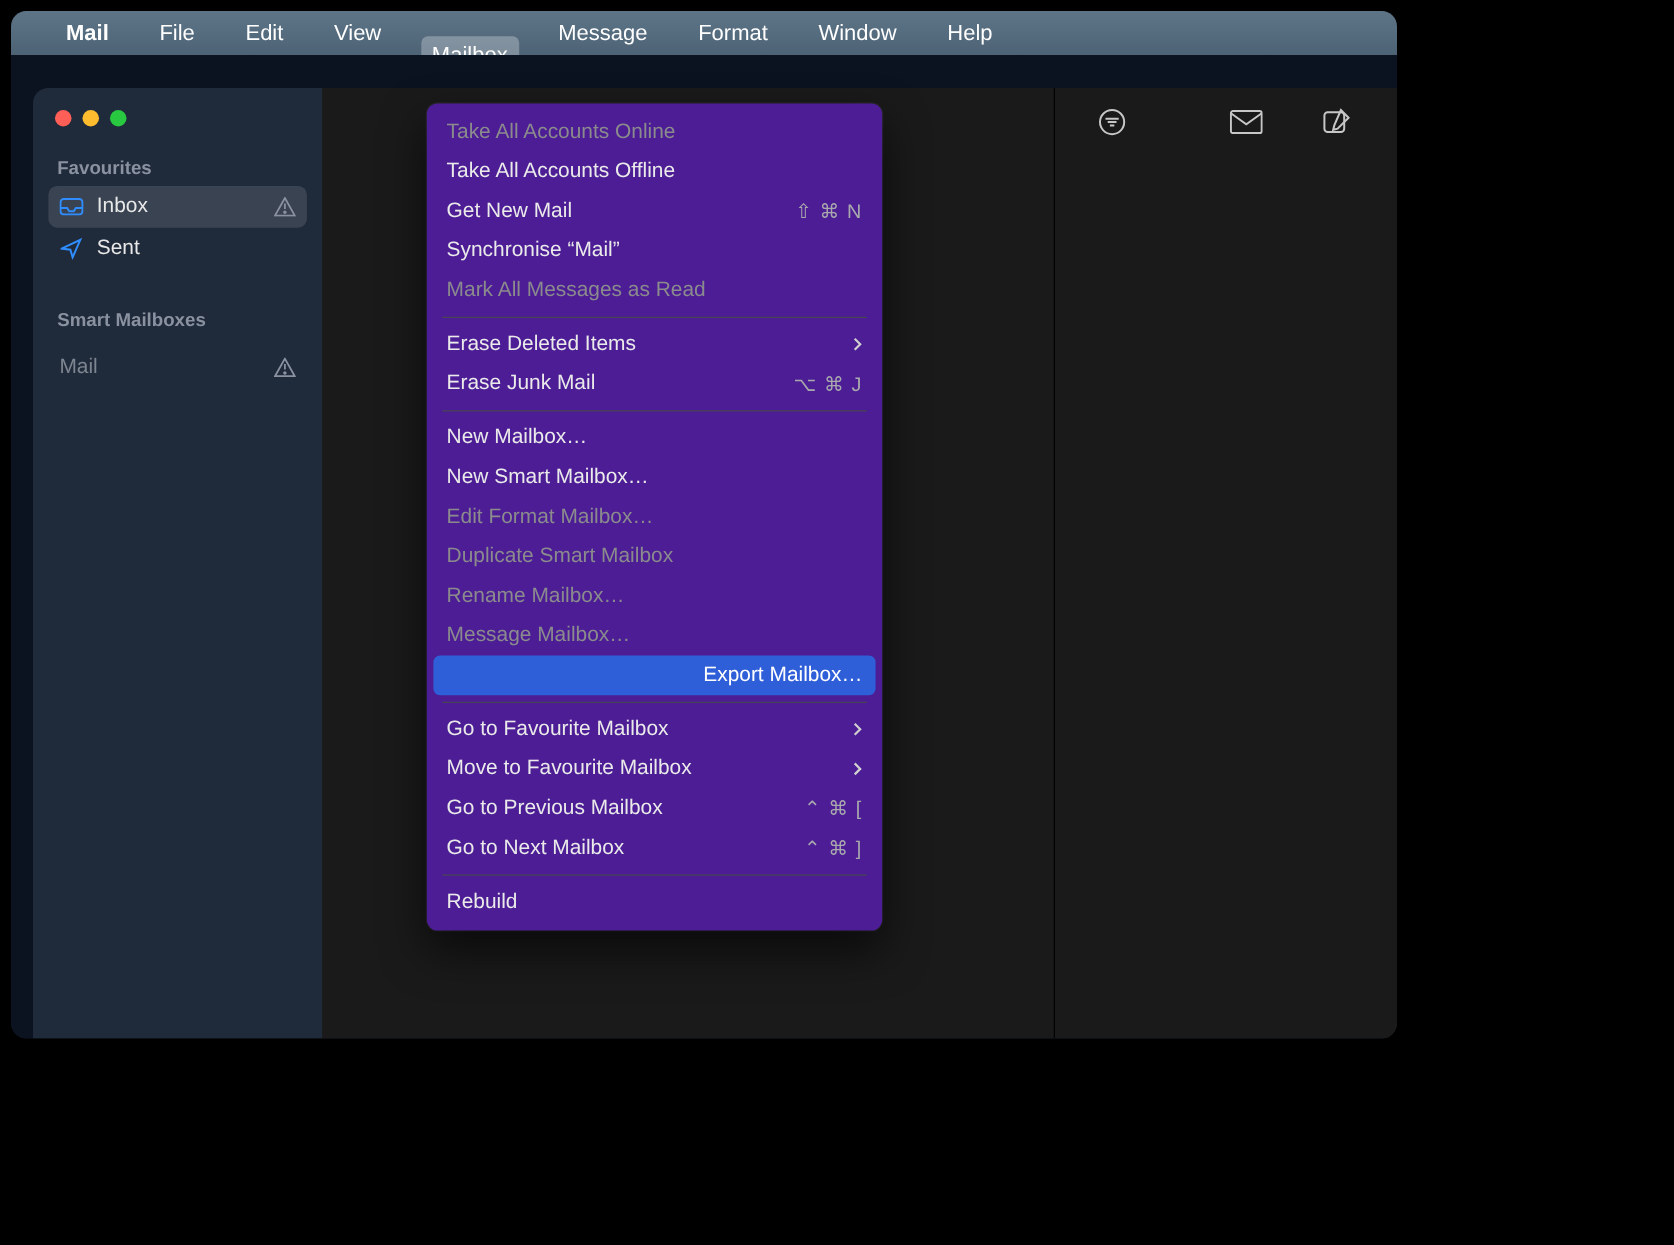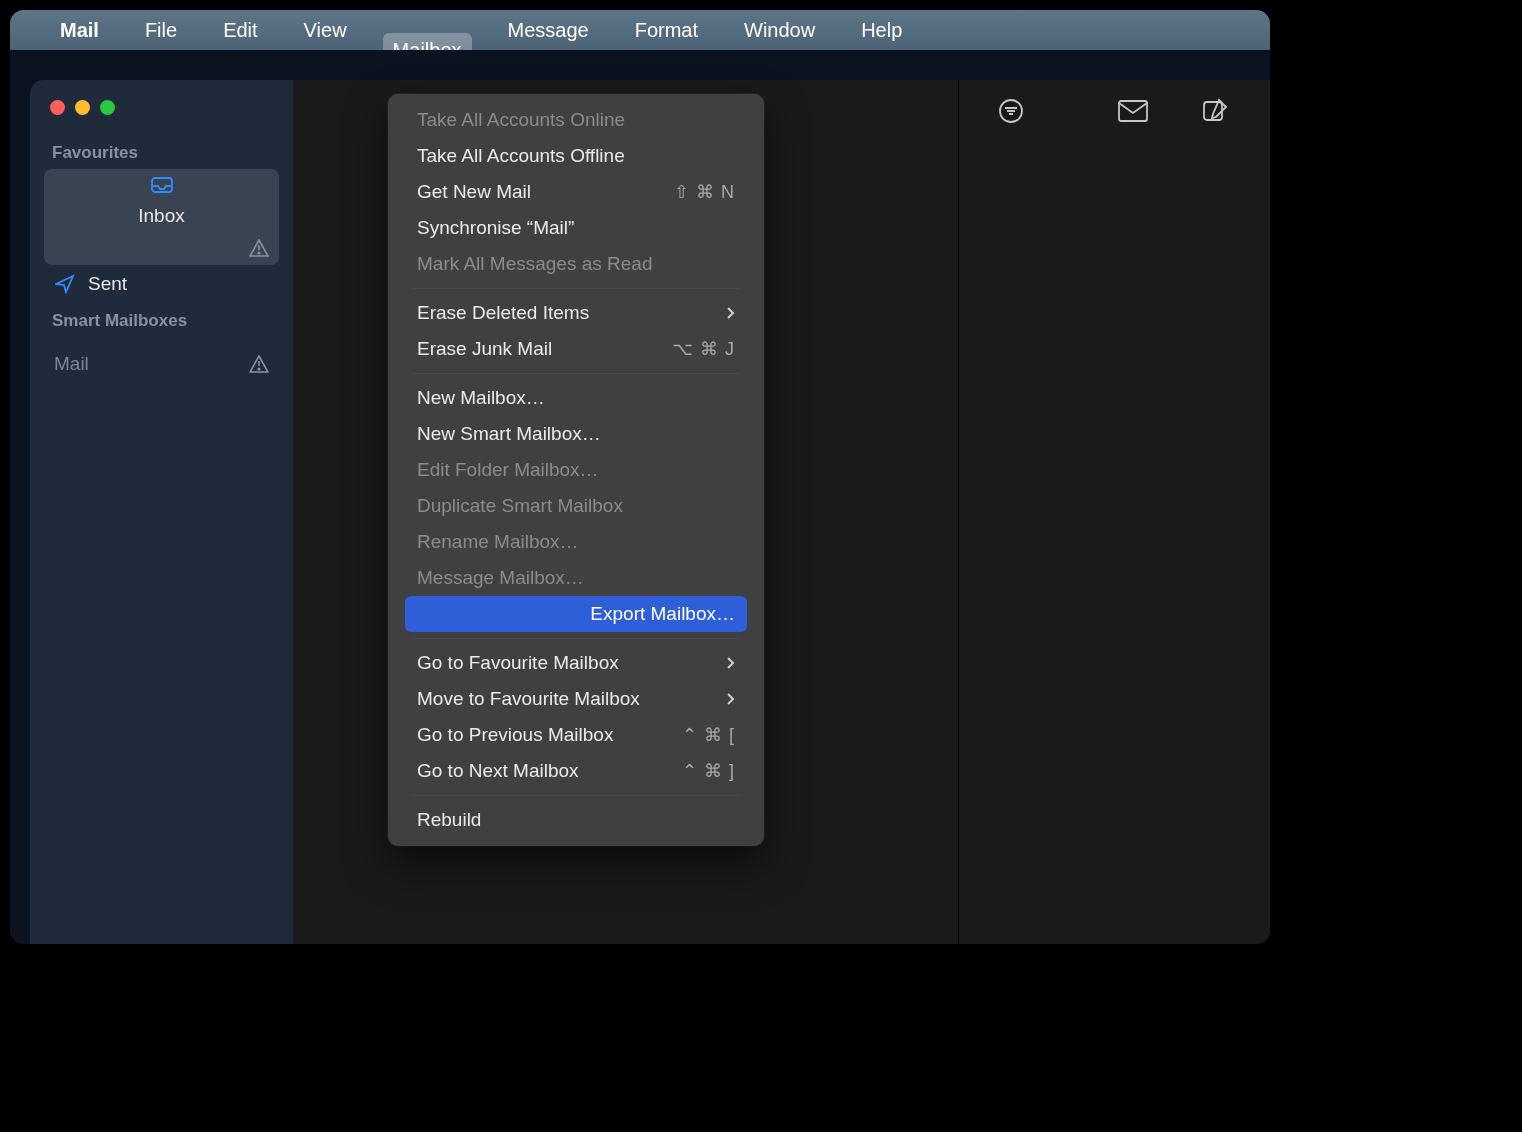--- a/index.html
+++ b/index.html
@@ -15,32 +15,32 @@
 
 .workspace { position: absolute; top: 40px; left: 0; right: 0; bottom: 0; background: #0c1320; }
 
 .win { position: absolute; left: 20px; top: 30px; right: 0; bottom: 0; background: #1e1e1e; border-radius: 14px 0 0 0; overflow: hidden; display: flex; }
 .sidebar { width: 263px; background: #1f2a3b; padding: 20px 14px; color: #9aa2ae; }
 .traffic { display: flex; gap: 10px; margin: 0 0 28px 6px; }
 .dot { width: 15px; height: 15px; border-radius: 50%; }
 .dot.r { background: #ff5f57; } .dot.y { background: #febc2e; } .dot.g { background: #28c840; }
 .sb-head { font-size: 17px; font-weight: 600; color: #8a92a0; margin: 10px 0 6px 8px; }
 .sb-item { display: flex; align-items: center; gap: 12px; padding: 8px 10px; border-radius: 8px; font-size: 19px; color: #e8e8e8; }
-.sb-item.sel { background: rgba(255,255,255,.12); flex-direction: column; }
+.sb-item.sel { background: rgba(255,255,255,.12); }
 .sb-item .ic { width: 22px; display: flex; justify-content: center; color: #2f8dff; }
 .sb-item .warn { margin-left: auto; color: #8a92a0; }
 .sb-dim { color: #7d8590; }
 
 .mainpane { flex: 1; background: #1a1a1a; position: relative; }
 .toolbar { position: absolute; top: 0; right: 0; height: 62px; display: flex; align-items: center; gap: 52px; padding: 0 40px; color: #c7c7c7; }
 .toolbar .tb { width: 30px; height: 30px; display: flex; align-items: center; justify-content: center; }
 .divider { position: absolute; top: 0; bottom: 0; width: 1px; background: #000; }
 .divider.d1 { left: 665px; }
 
-.dropdown { position: absolute; left: 378px; top: 44px; width: 376px; background: #404040; border-radius: 10px; padding: 8px 11px; box-shadow: 0 18px 40px rgba(0,0,0,.6), 0 0 0 1px rgba(255,255,255,.06); color: #eaeaea; font-size: 19px; }
+.dropdown { position: absolute; left: 378px; top: 44px; width: 414px; background: #4c1d95; border-radius: 10px; padding: 8px 0; box-shadow: 0 18px 40px rgba(0,0,0,.6), 0 0 0 1px rgba(255,255,255,.06); color: #eaeaea; font-size: 19px; }
 .dropdown .mi { display: flex; align-items: center; padding: 6px 18px; min-height: 36px; }
 .dropdown .mi .lab { flex: 1; }
 .dropdown .mi .sc { color: #a9a9ad; font-size: 18px; letter-spacing: 1px; }
 .dropdown .mi .arw { color: #d0d0d0; }
 .dropdown .mi.dim { color: #8b8b8e; }
 .dropdown .mi.hl { background: #2f5fd8; color: #fff; border-radius: 6px; margin: 0 6px; padding: 6px 12px; text-align: right; }
 .dropdown hr { border: none; border-top: 1px solid #4a4a4c; margin: 6px 14px; }
 
 svg { display: block; }
 </style>
@@ -87,21 +87,21 @@
           </span>
         </div>
         <div class="sb-item">
           <span class="ic">
             <svg width="20" height="20" viewBox="0 0 20 20" fill="none" stroke="#2f8dff" stroke-width="1.8">
                 <path d="M1 10 L18 2 L11 18 L9 11 Z"></path>
               </svg>
           </span>
           <span>Sent</span>
         </div>
-        <div class="sb-head" style="margin-top:8px">Smart Mailboxes</div>
+        <div class="sb-head" style="margin-top:36px">Smart Mailboxes</div>
         <div class="sb-item sb-dim" style="margin-top:14px">
           <span>Mail</span>
           <span class="warn">
             <svg width="20" height="18" viewBox="0 0 20 18" fill="none" stroke="#8a92a0" stroke-width="1.6">
                 <path d="M10 1 L19 17 H1 Z"></path>
                 <line x1="10" y1="6" x2="10" y2="11"></line>
                 <circle cx="10" cy="14" r="0.8" fill="#8a92a0"></circle>
               </svg>
           </span>
         </div>
@@ -165,21 +165,21 @@
           <span class="sc">⌥ ⌘ J</span>
         </div>
         <hr>
         <div class="mi">
           <span class="lab">New Mailbox…</span>
         </div>
         <div class="mi">
           <span class="lab">New Smart Mailbox…</span>
         </div>
         <div class="mi dim">
-          <span class="lab">Edit Folder Mailbox…</span>
+          <span class="lab">Edit Format Mailbox…</span>
         </div>
         <div class="mi dim">
           <span class="lab">Duplicate Smart Mailbox</span>
         </div>
         <div class="mi dim">
           <span class="lab">Rename Mailbox…</span>
         </div>
         <div class="mi dim">
           <span class="lab">Message Mailbox…</span>
         </div>

